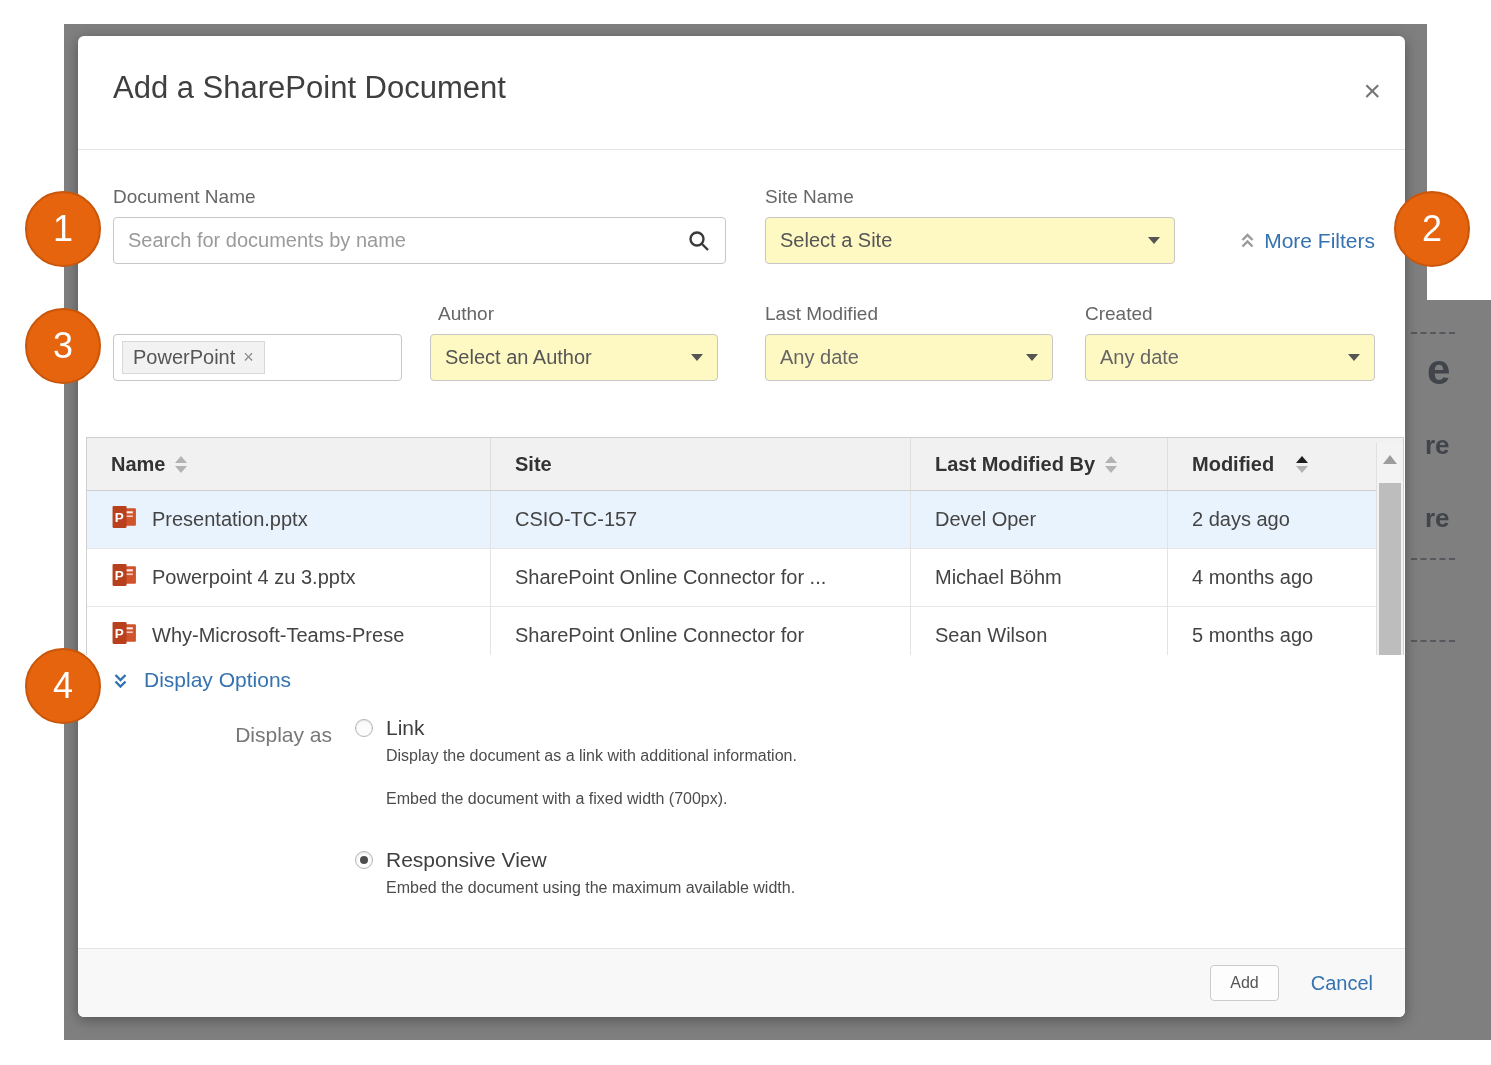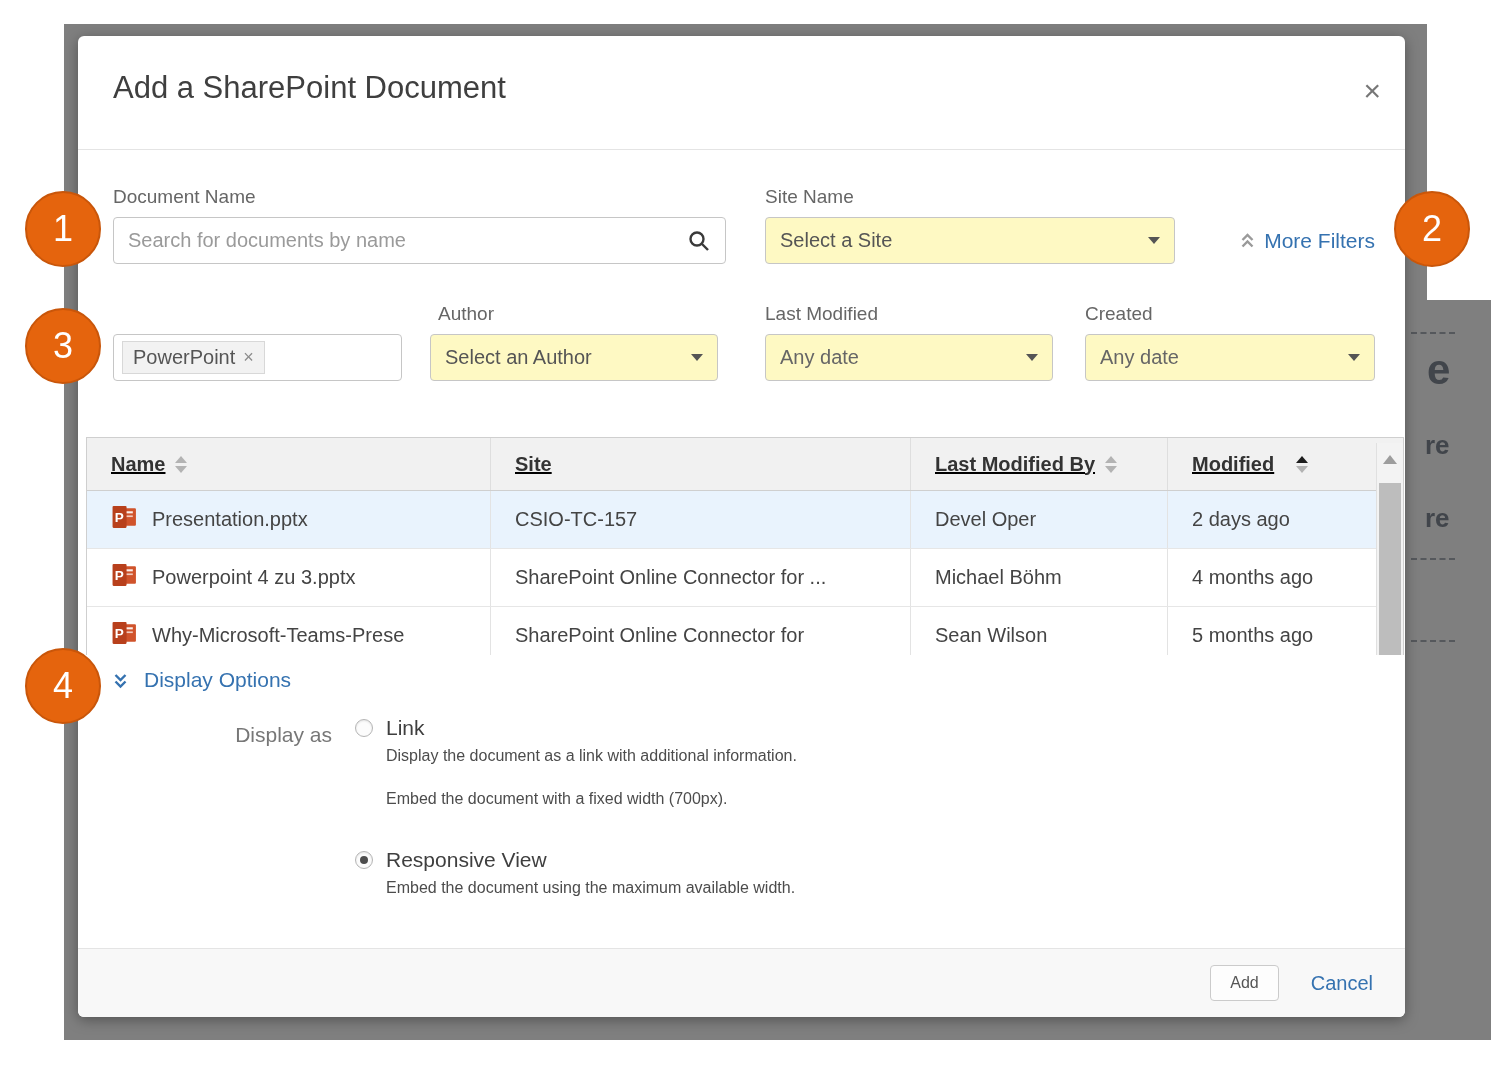--- a/index.html
+++ b/index.html
@@ -34,21 +34,21 @@
   .link-blue { color:#3572b0; font-size:21px; cursor:pointer; }
   .more-filters { position:absolute; top:181px; height:47px; right:30px; display:flex; align-items:center; gap:9px; }
 
   .tag { display:inline-flex; align-items:center; gap:8px; background:#f2f2f2; border:1px solid #d8d8d8;
          border-radius:0; padding:4px 10px; font-size:20px; color:#555; }
   .tag-x { color:#8c8c8c; font-size:18px; cursor:pointer; }
 
   
   .table-wrap { position:absolute; left:8px; top:401px; width:1318px; height:218px; overflow:hidden;
                 border:1px solid #cfcfcf; border-bottom:none; background:#fff; }
-  .thead { display:flex; height:53px; background:#f1f1f1; border-bottom:1px solid #cfcfcf;text-decoration:underline; }
+  .thead { display:flex; height:53px; background:#f1f1f1; border-bottom:1px solid #cfcfcf; }
   .th { display:flex; align-items:center; padding:0 24px; font-size:20px; font-weight:bold; color:#333;
         border-right:1px solid #dedede; }
   .th:last-child { border-right:none; }
   .trow { display:flex; height:58px; border-bottom:1px solid #e6e6e6; background:#fff; }
   .trow.selected { background:#e9f3fd; }
   .td { display:flex; align-items:center; padding:0 24px; font-size:20px; color:#444;
         border-right:1px solid #e3e3e3; overflow:hidden; white-space:nowrap; }
   .td:last-child { border-right:none; }
   .col-name { width:404px; } .col-site { width:420px; } .col-lmb { width:257px; } .col-mod { width:183px;gap:12px; }
   .sorts { display:inline-flex; flex-direction:column; gap:3px; margin-left:10px; }

